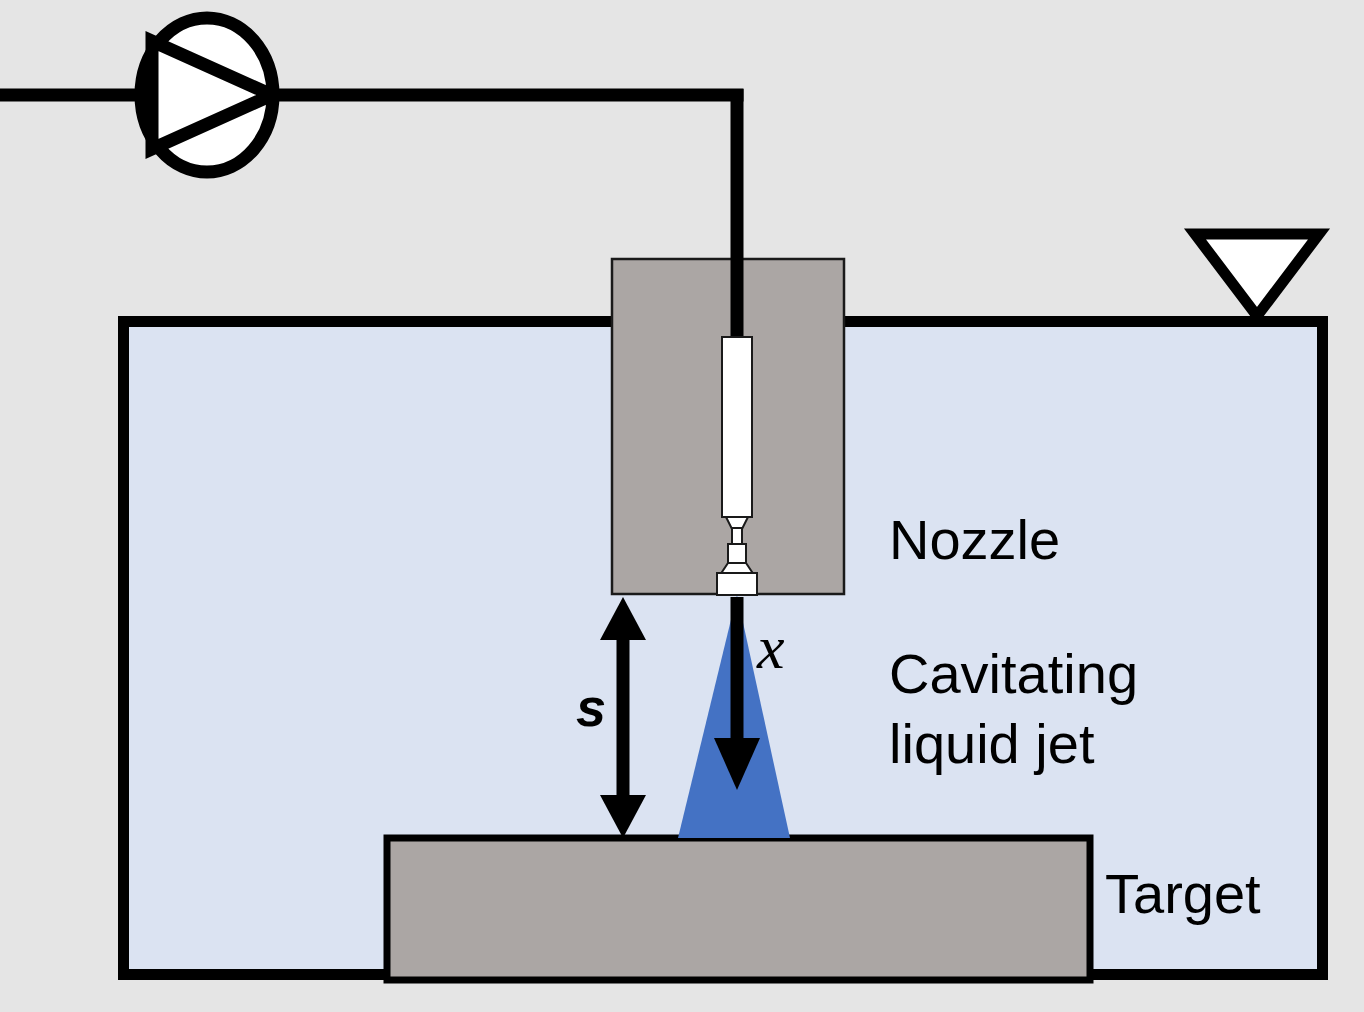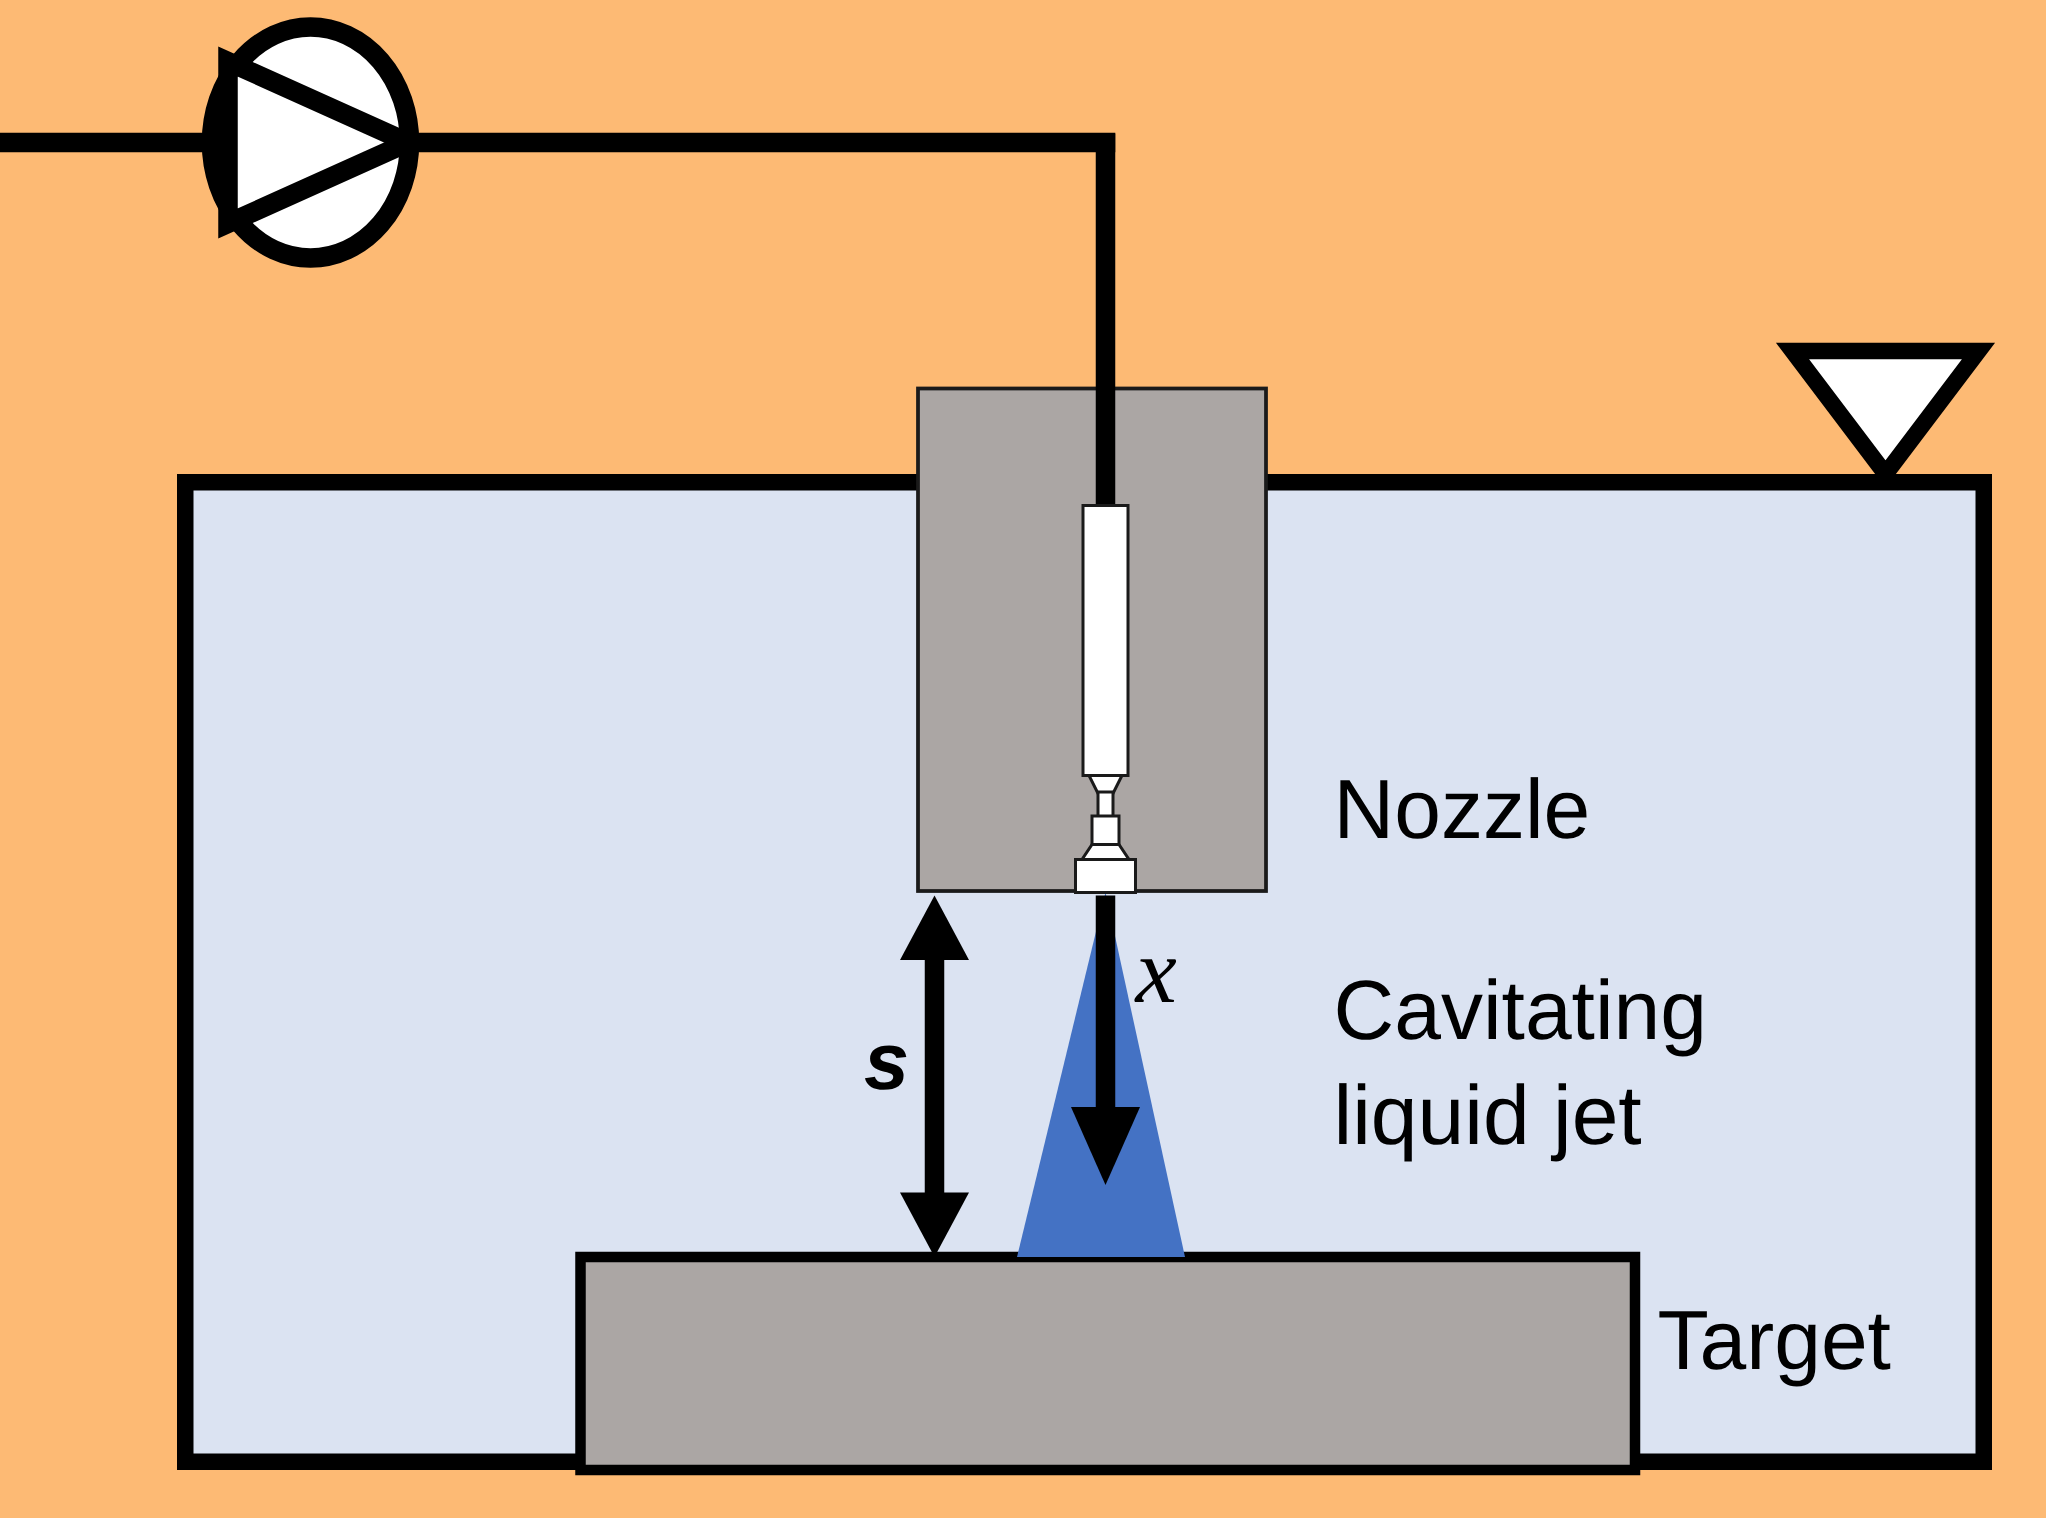--- a/index.html
+++ b/index.html
@@ -11,21 +11,21 @@
   body {
     width: 1364px;
     height: 1012px;
     font-family: "Liberation Sans", sans-serif;
     overflow: hidden;
   }
   #diagram-root {
     position: relative;
     width: 1364px;
     height: 1012px;
-    background: #fdba74;
+    background: #e5e5e5;
   }
   #schematic-svg {
     position: absolute;
     top: 0;
     left: 0;
     width: 1364px;
     height: 1012px;
     display: block;
   }
   .label-text {

